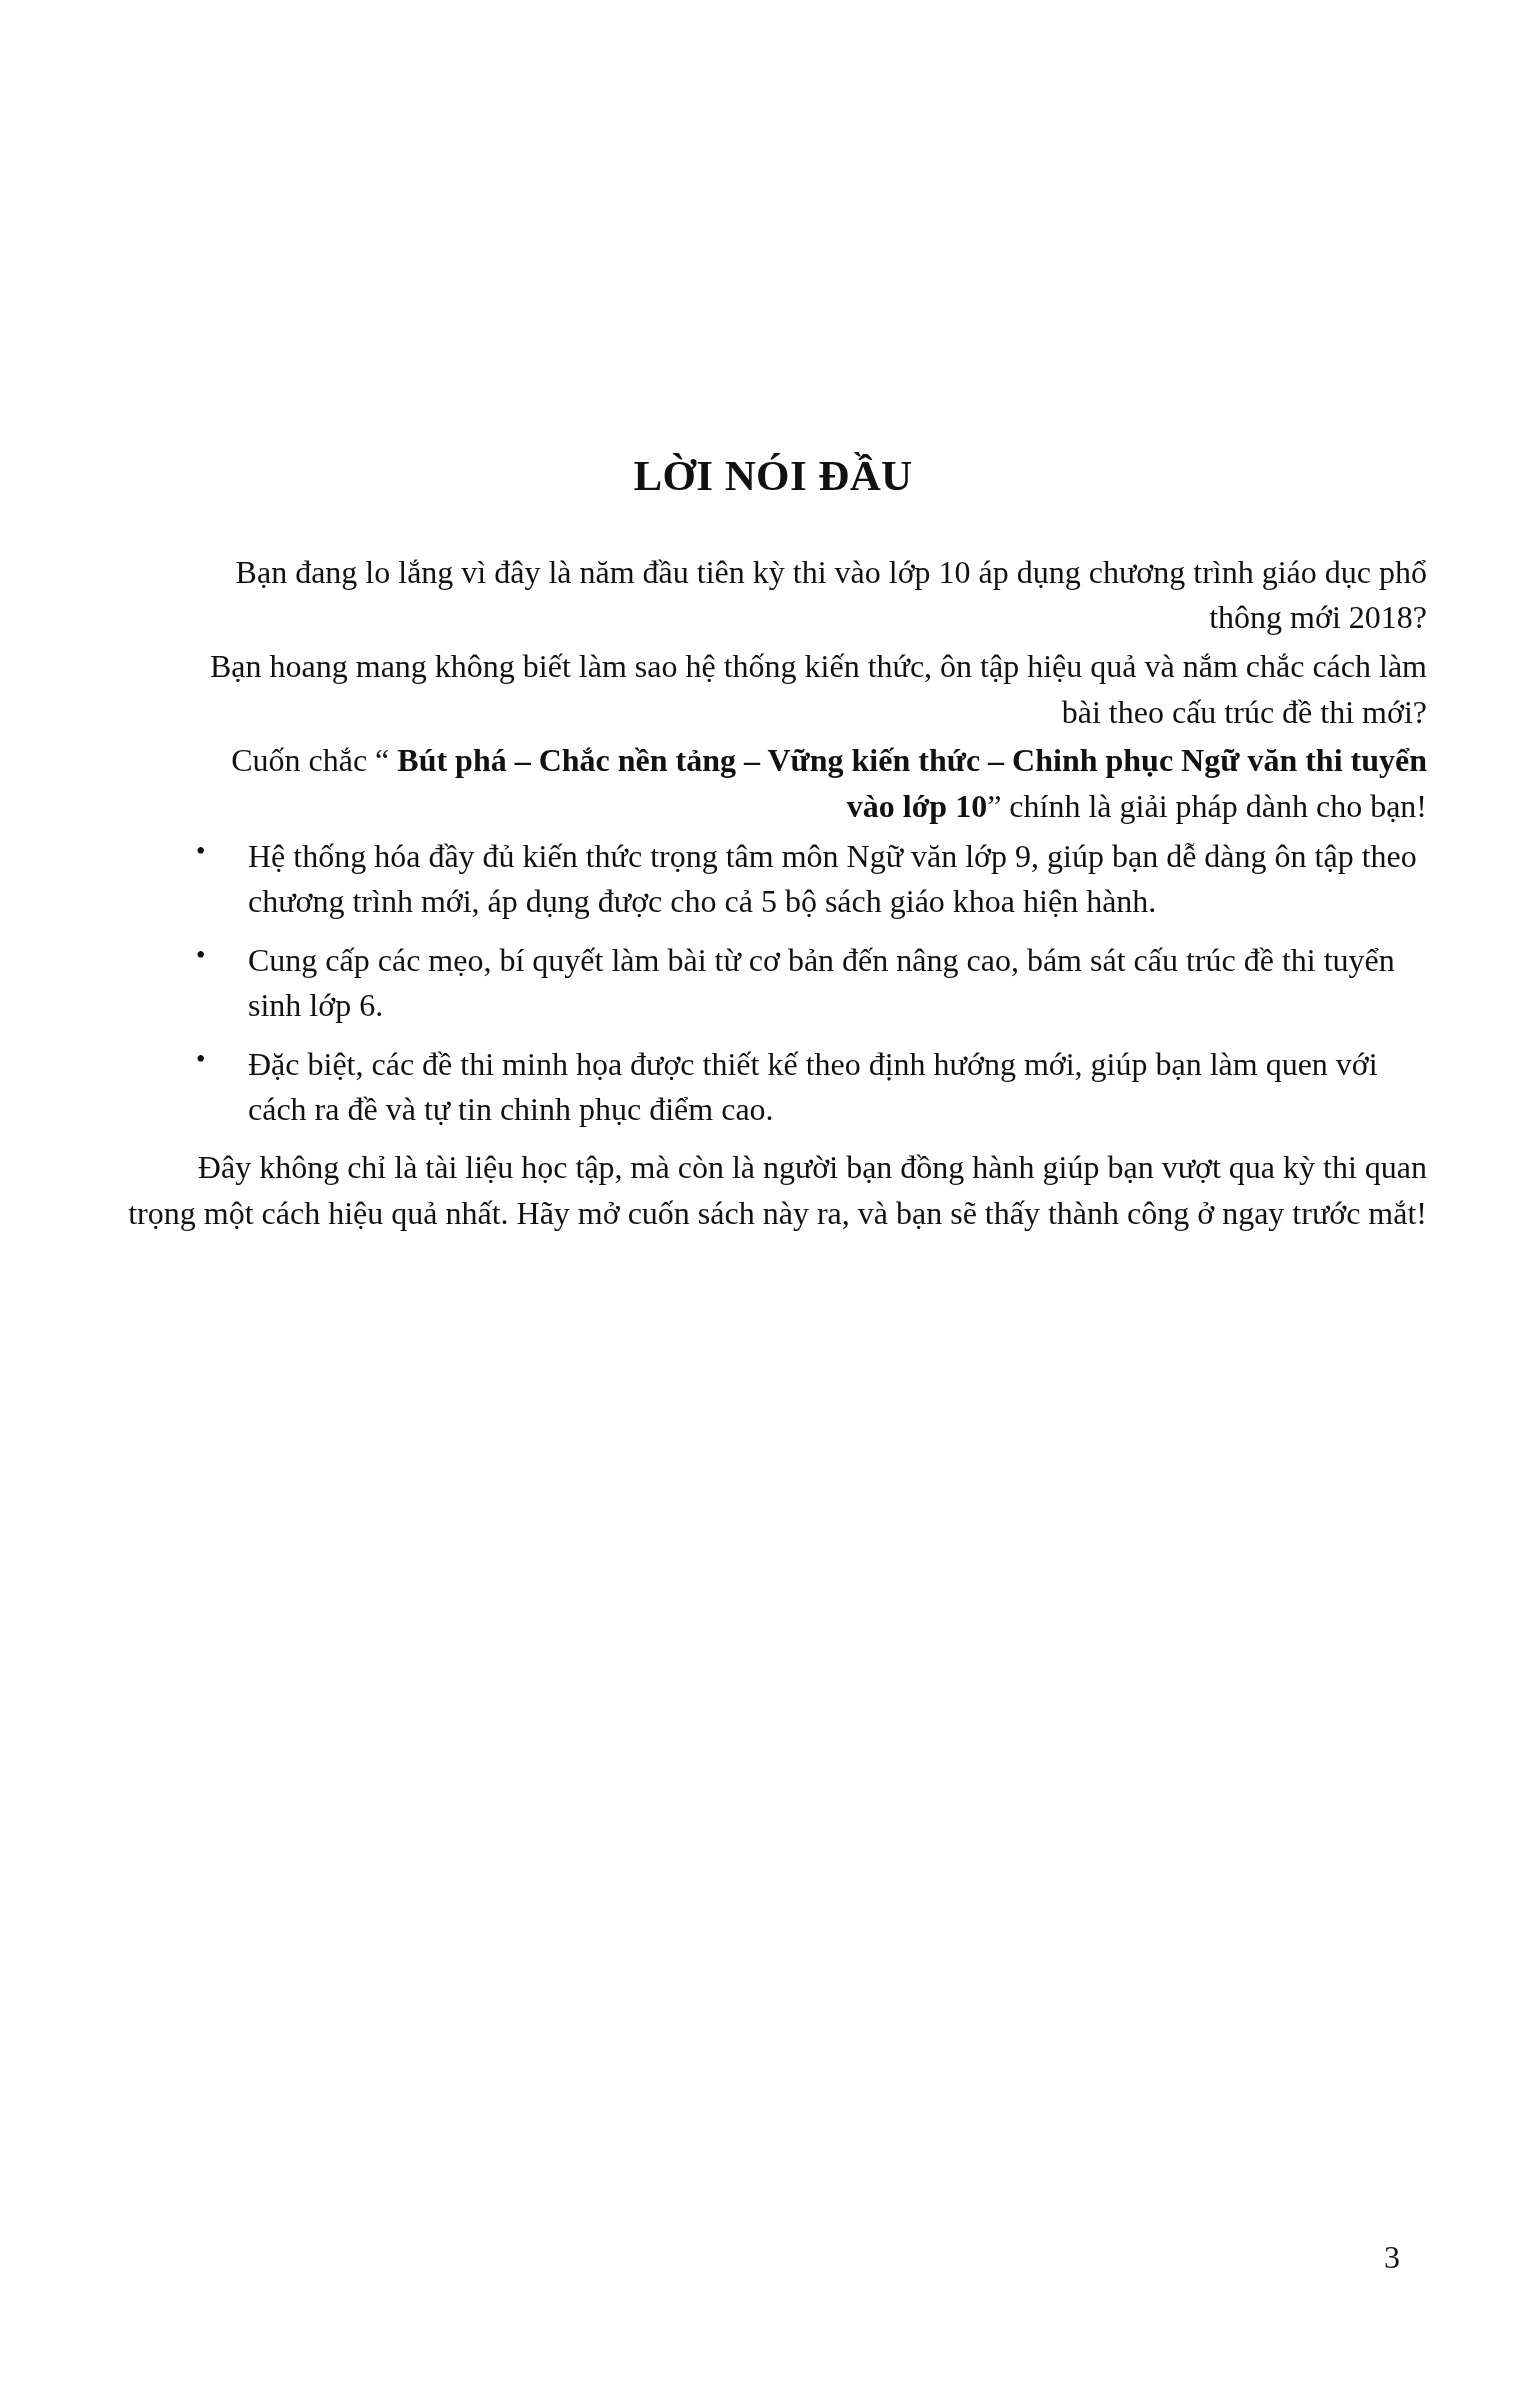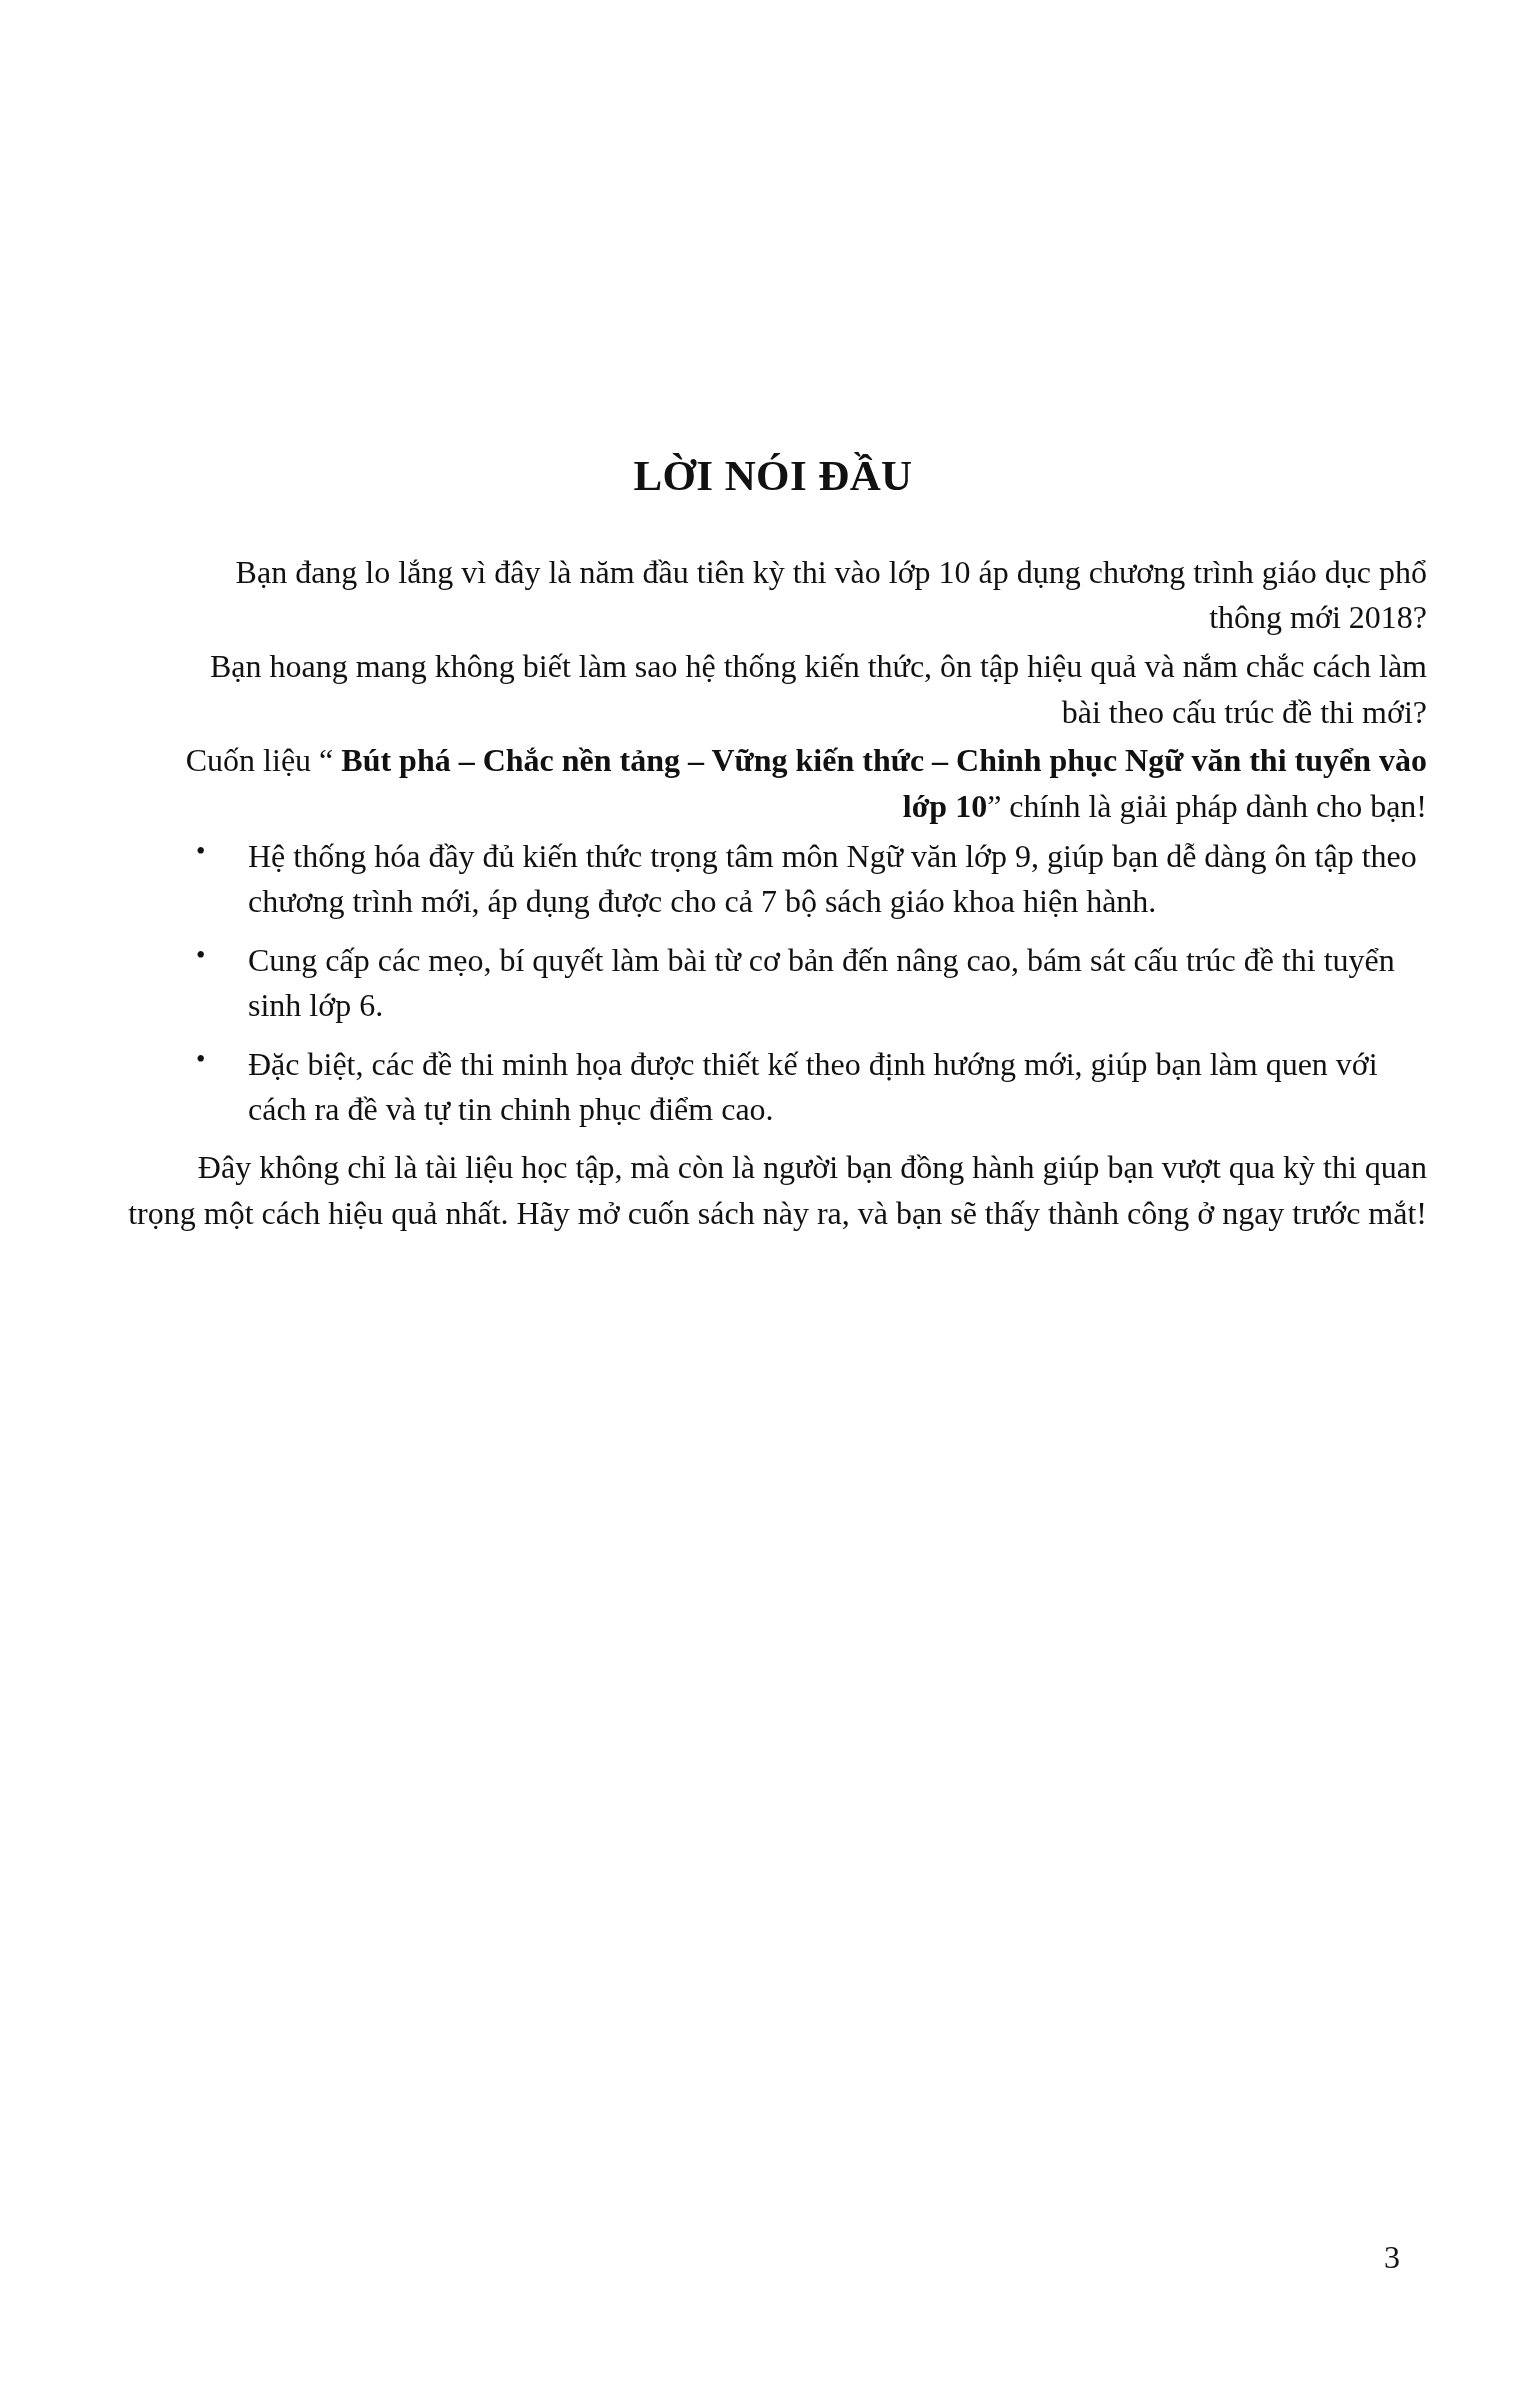--- a/index.html
+++ b/index.html
@@ -82,25 +82,25 @@
 <div class="page">
 
   <div class="content">
 
     <h1 class="doc-title">LỜI NÓI ĐẦU</h1>
 
     <p class="para">Bạn đang lo lắng vì đây là năm đầu tiên kỳ thi vào lớp 10 áp dụng chương trình giáo dục phổ thông mới 2018?</p>
 
     <p class="para">Bạn hoang mang không biết làm sao hệ thống kiến thức, ôn tập hiệu quả và nắm chắc cách làm bài theo cấu trúc đề thi mới?</p>
 
-    <p class="para"><span>Cuốn liệu “ </span><span class="bold">Bút phá – Chắc nền tảng – Vững kiến thức – Chinh phục Ngữ văn thi tuyển vào lớp 10</span><span>” chính là giải pháp dành cho bạn!</span></p>
+    <p class="para"><span>Cuốn chắc “ </span><span class="bold">Bút phá – Chắc nền tảng – Vững kiến thức – Chinh phục Ngữ văn thi tuyển vào lớp 10</span><span>” chính là giải pháp dành cho bạn!</span></p>
 
 
     <ul class="bullets">
-      <li>Hệ thống hóa đầy đủ kiến thức trọng tâm môn Ngữ văn lớp 9, giúp bạn dễ dàng ôn tập theo chương trình mới, áp dụng được cho cả 7 bộ sách giáo khoa hiện hành.</li>
+      <li>Hệ thống hóa đầy đủ kiến thức trọng tâm môn Ngữ văn lớp 9, giúp bạn dễ dàng ôn tập theo chương trình mới, áp dụng được cho cả 5 bộ sách giáo khoa hiện hành.</li>
       <li>Cung cấp các mẹo, bí quyết làm bài từ cơ bản đến nâng cao, bám sát cấu trúc đề thi tuyển sinh lớp 6.</li>
       <li>Đặc biệt, các đề thi minh họa được thiết kế theo định hướng mới, giúp bạn làm quen với cách ra đề và tự tin chinh phục điểm cao.</li>
     </ul>
 
     <p class="para">Đây không chỉ là tài liệu học tập, mà còn là người bạn đồng hành giúp bạn vượt qua kỳ thi quan trọng một cách hiệu quả nhất. Hãy mở cuốn sách này ra, và bạn sẽ thấy thành công ở ngay trước mắt!</p>
 
   </div>
 
   <div class="page-number">3</div>
 

